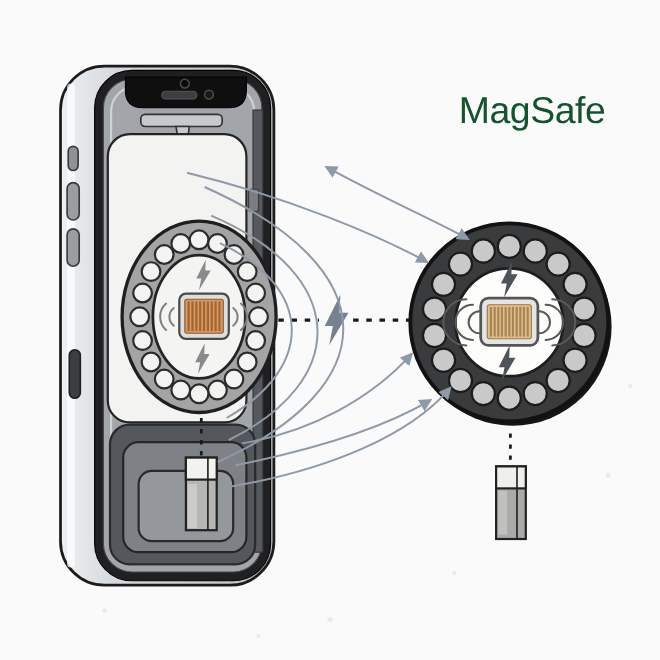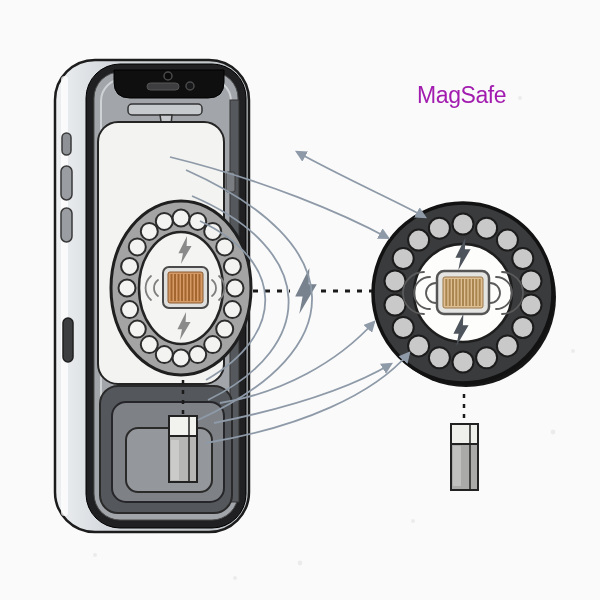--- a/index.html
+++ b/index.html
@@ -3,21 +3,21 @@
 <meta charset="utf-8">
 <style>
   html,body{margin:0;padding:0;background:#ffffff;}
   .canvas{
     position:relative;width:600px;height:600px;background:#fafafa;
     overflow:hidden;font-family:"Liberation Sans",sans-serif;
   }
   .stage{position:absolute;left:0;top:0;}
   .title{
     position:absolute;left:417px;top:82px;width:120px;
-    font-size:23px;font-weight:500;letter-spacing:-0.4px;color:#a21caf;
+    font-size:34px;font-weight:500;letter-spacing:-0.4px;color:#14532d;
   }
 </style>
 </head>
 <body>
 
 <div class="canvas">
 
   <svg class="stage" width="600" height="600" viewBox="0 0 600 600">
     <defs>
       <marker id="arrow" viewBox="0 0 10 10" refX="8" refY="5" markerWidth="6.5" markerHeight="6.5" orient="auto-start-reverse">

